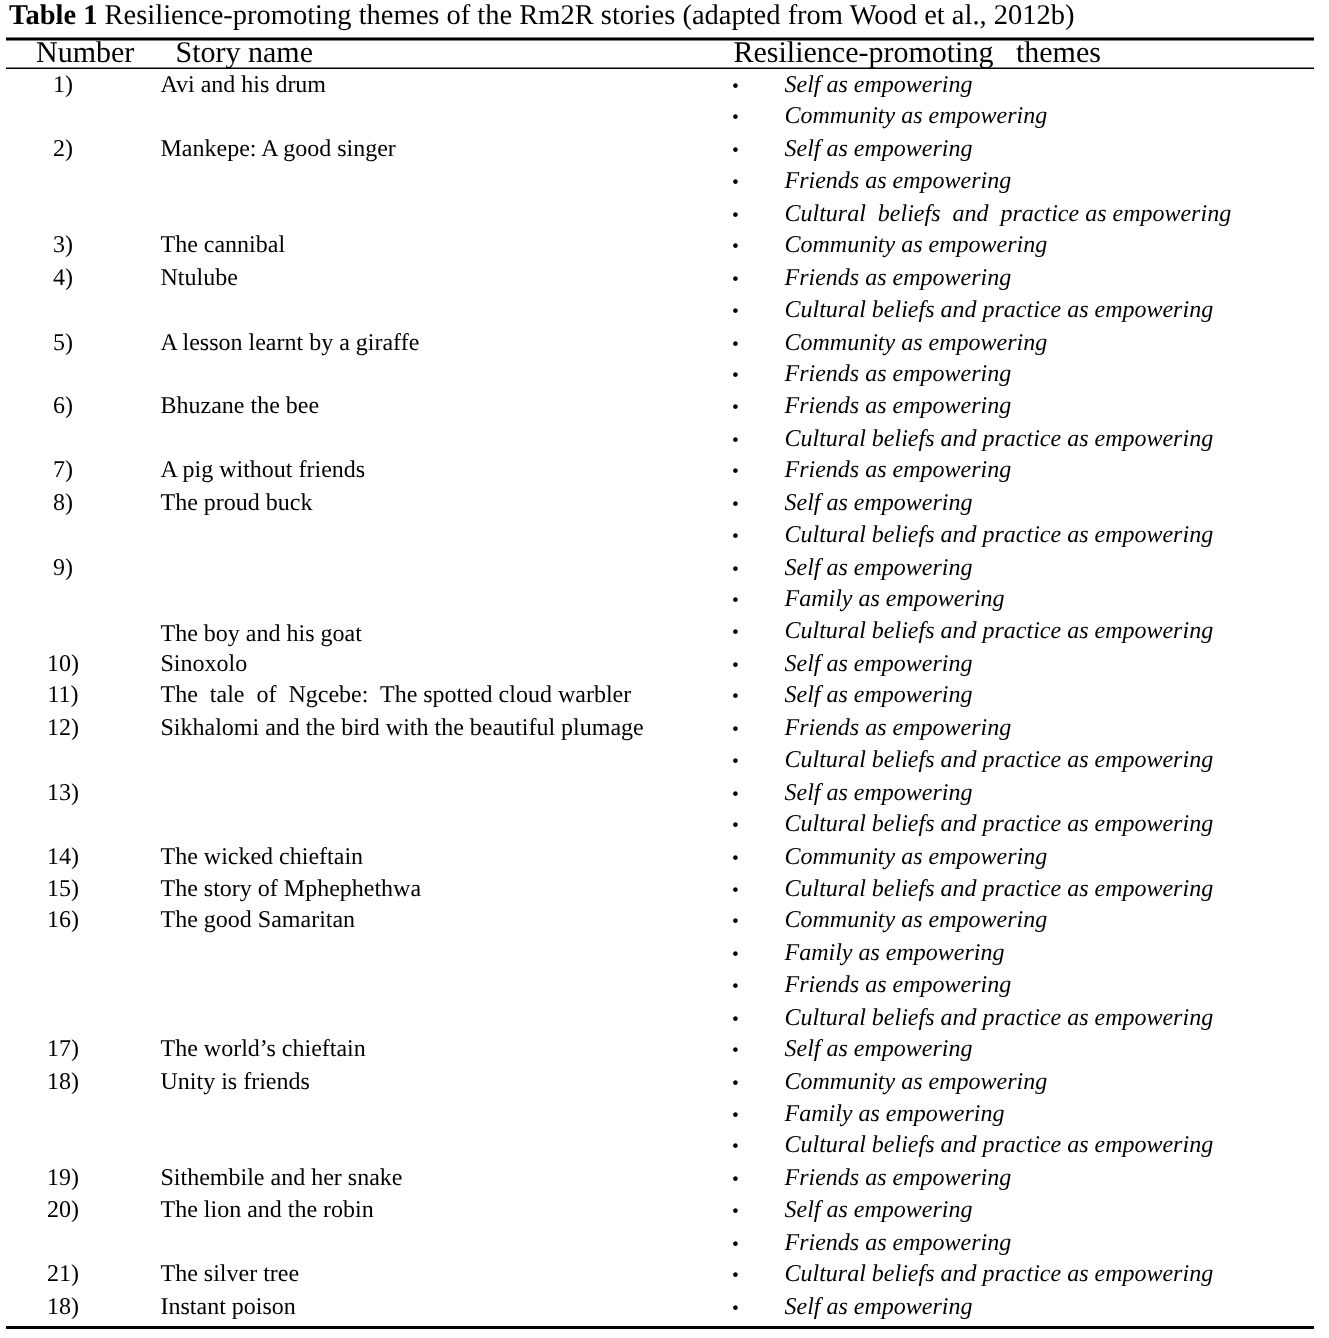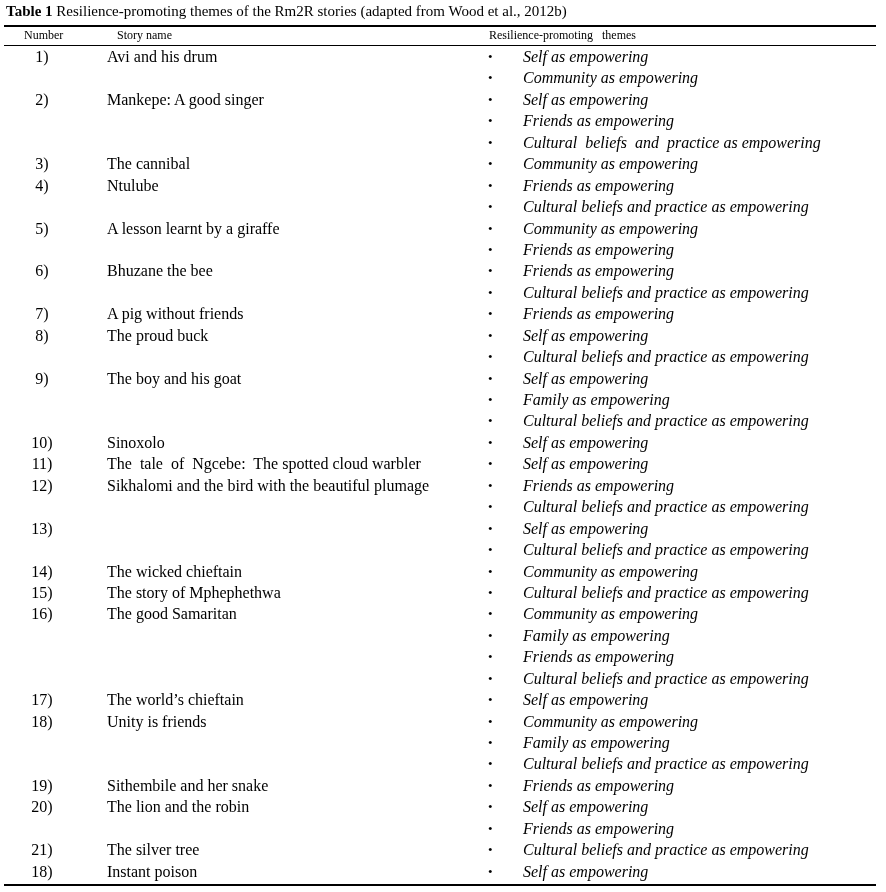--- a/index.html
+++ b/index.html
@@ -1,24 +1,24 @@
 <!DOCTYPE html>
 <html><head>
 <meta charset="utf-8">
 <style>
   html, body { margin: 0; padding: 0; background: #ffffff; }
   body { width: 886px; height: 892px; position: relative; overflow: hidden;
          font-family: "Liberation Serif", serif; color: #000; }
-  .caption { position: absolute; left: 6px; top: 1px; font-size: 15px; line-height: 20px; white-space: nowrap; }
+  .caption { position: absolute; left: 6px; top: 1px; font-size: 19px; line-height: 20px; white-space: nowrap; }
   .caption b { font-weight: bold; }
   .rule { position: absolute; left: 4px; width: 872px; background: #000; }
   .rule.top { top: 25px; height: 1.5px; }
   .rule.mid { top: 45px; height: 1px; }
   .rule.bot { top: 884px; height: 1.5px; }
-  .hdr { position: absolute; top: 26px; font-size: 12px; line-height: 19px; white-space: nowrap; }
+  .hdr { position: absolute; top: 26px; font-size: 20px; line-height: 19px; white-space: nowrap; }
   #rows { position: absolute; left: 0; top: 46px; width: 886px; }
   .row { position: relative; height: 21.45px; font-size: 16px; line-height: 21.45px; white-space: nowrap; }
   .num { position: absolute; left: 22px; width: 40px; text-align: center; }
   .story { position: absolute; left: 107px; }
   .bullet { position: absolute; left: 488px; font-size: 13px; }
   .theme { position: absolute; left: 523px; font-style: italic; }
 </style>
 </head>
 <body>
 
@@ -116,21 +116,21 @@
       <span class="theme" style="white-space: pre;">Self as empowering</span>
     </div>
     <div class="row">
       <span class="num"></span>
       <span class="story" style="white-space: pre;"></span>
       <span class="bullet">•</span>
       <span class="theme" style="white-space: pre;">Cultural beliefs and practice as empowering</span>
     </div>
     <div class="row">
       <span class="num">9)</span>
-      <span class="story" style="white-space: pre;">The boy and his goat</span>
+      <span class="story" style="white-space: pre; margin-top: 44px;">The boy and his goat</span>
       <span class="bullet">•</span>
       <span class="theme" style="white-space: pre;">Self as empowering</span>
     </div>
     <div class="row">
       <span class="num"></span>
       <span class="story" style="white-space: pre;"></span>
       <span class="bullet">•</span>
       <span class="theme" style="white-space: pre;">Family as empowering</span>
     </div>
     <div class="row">

